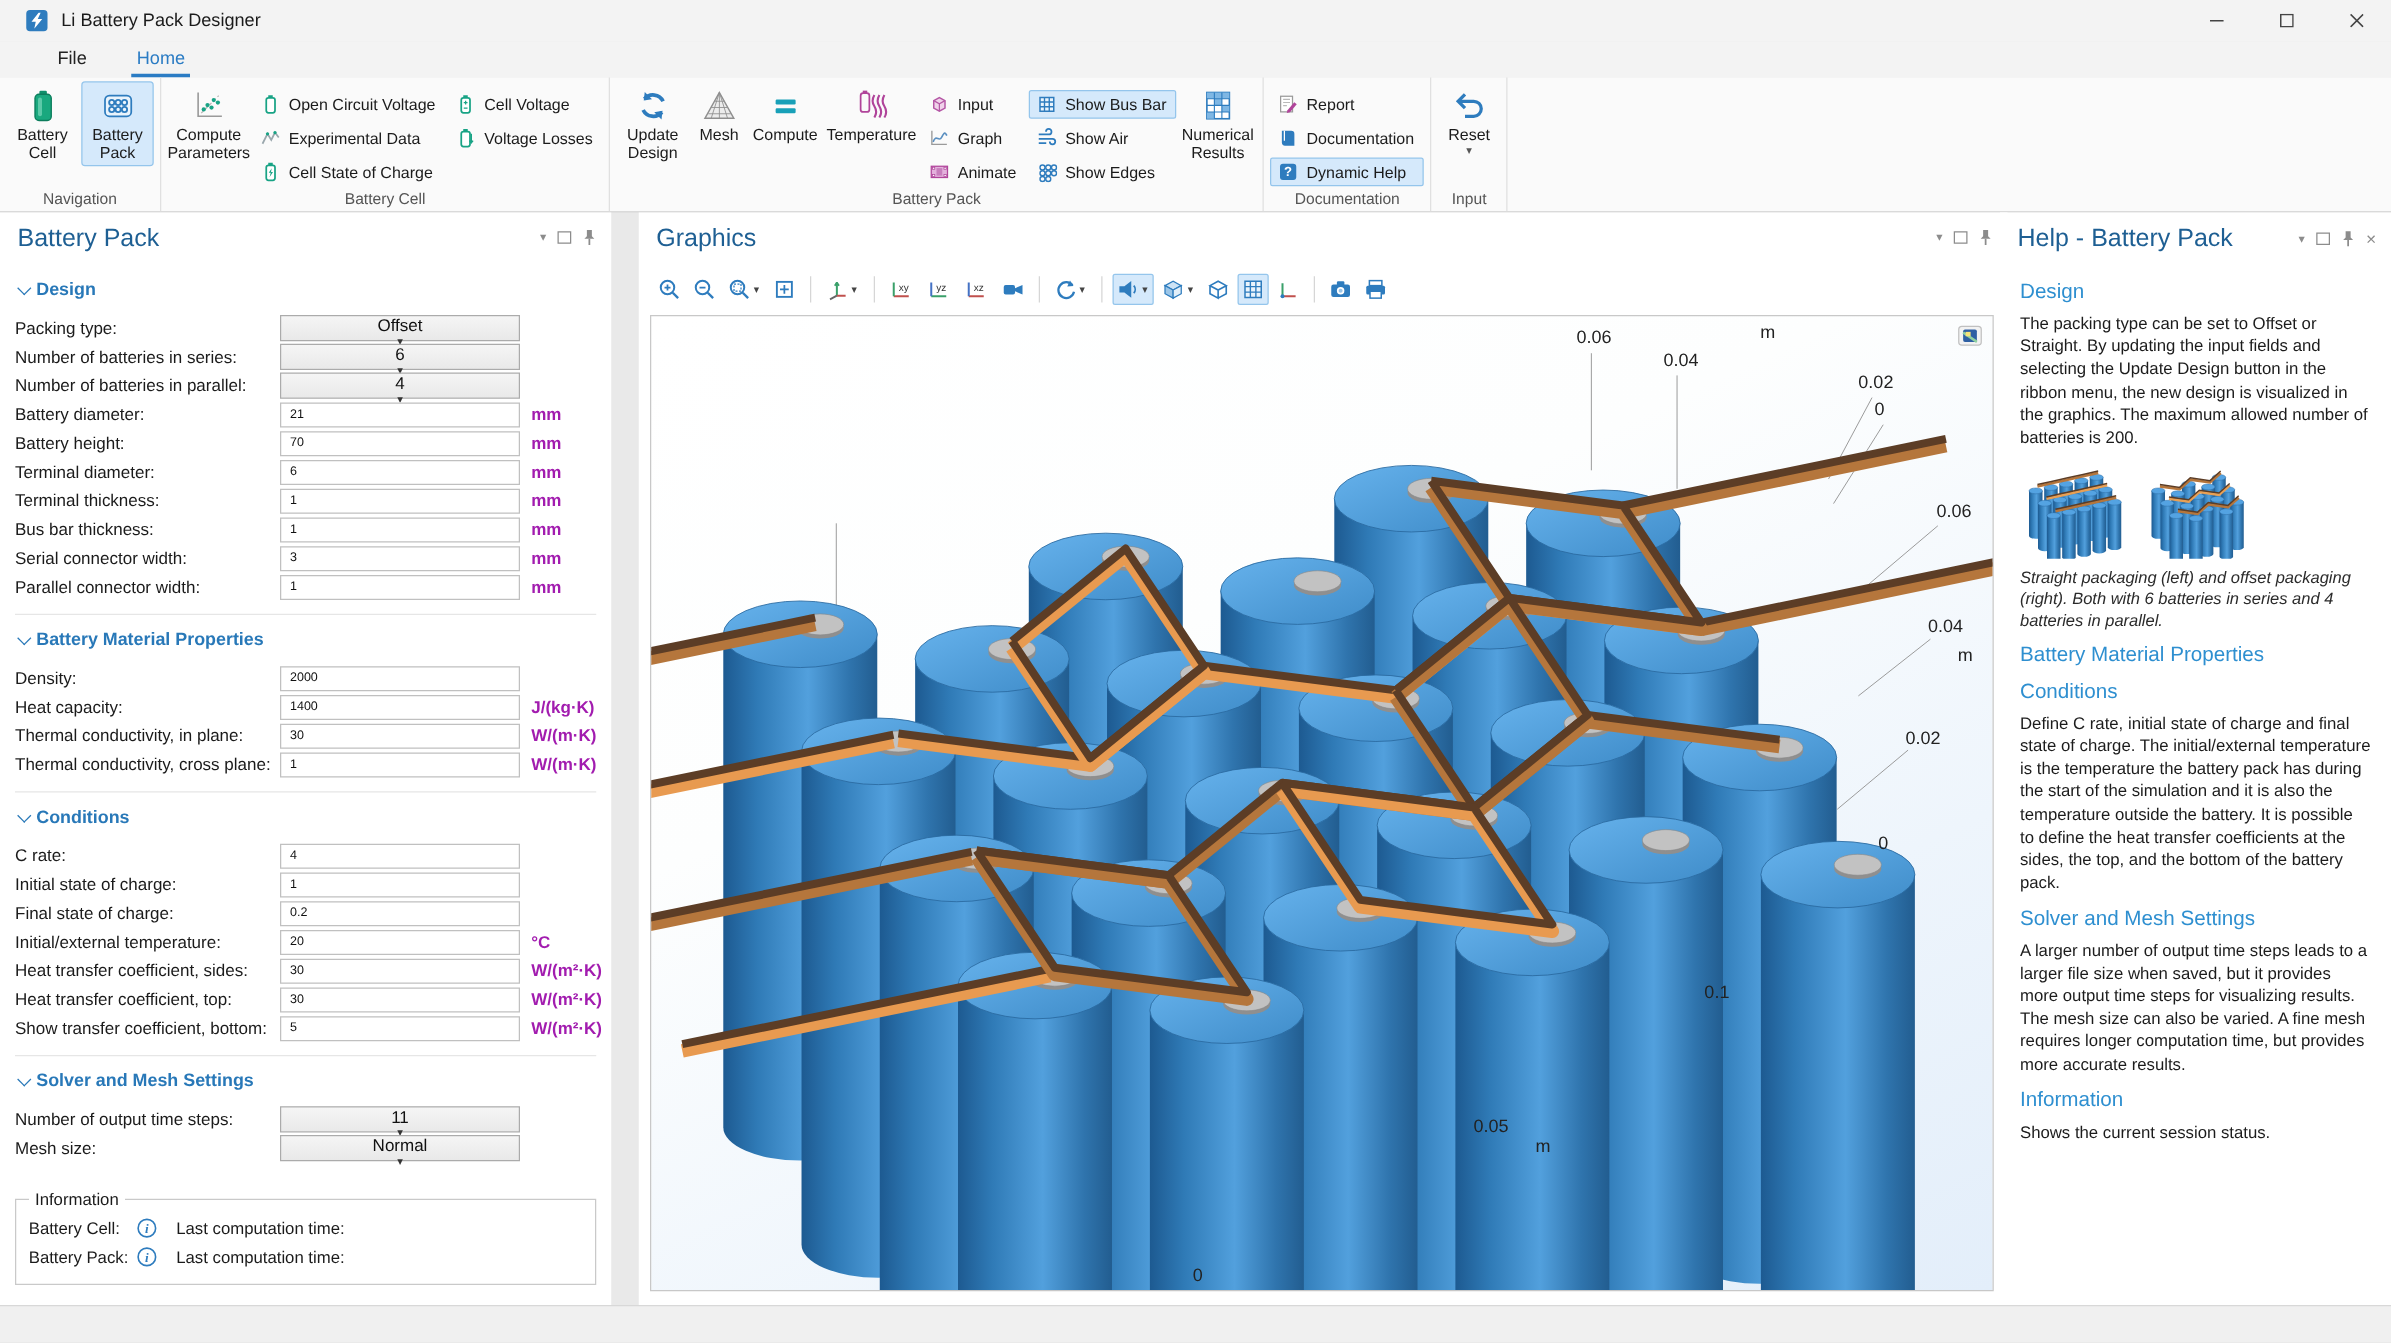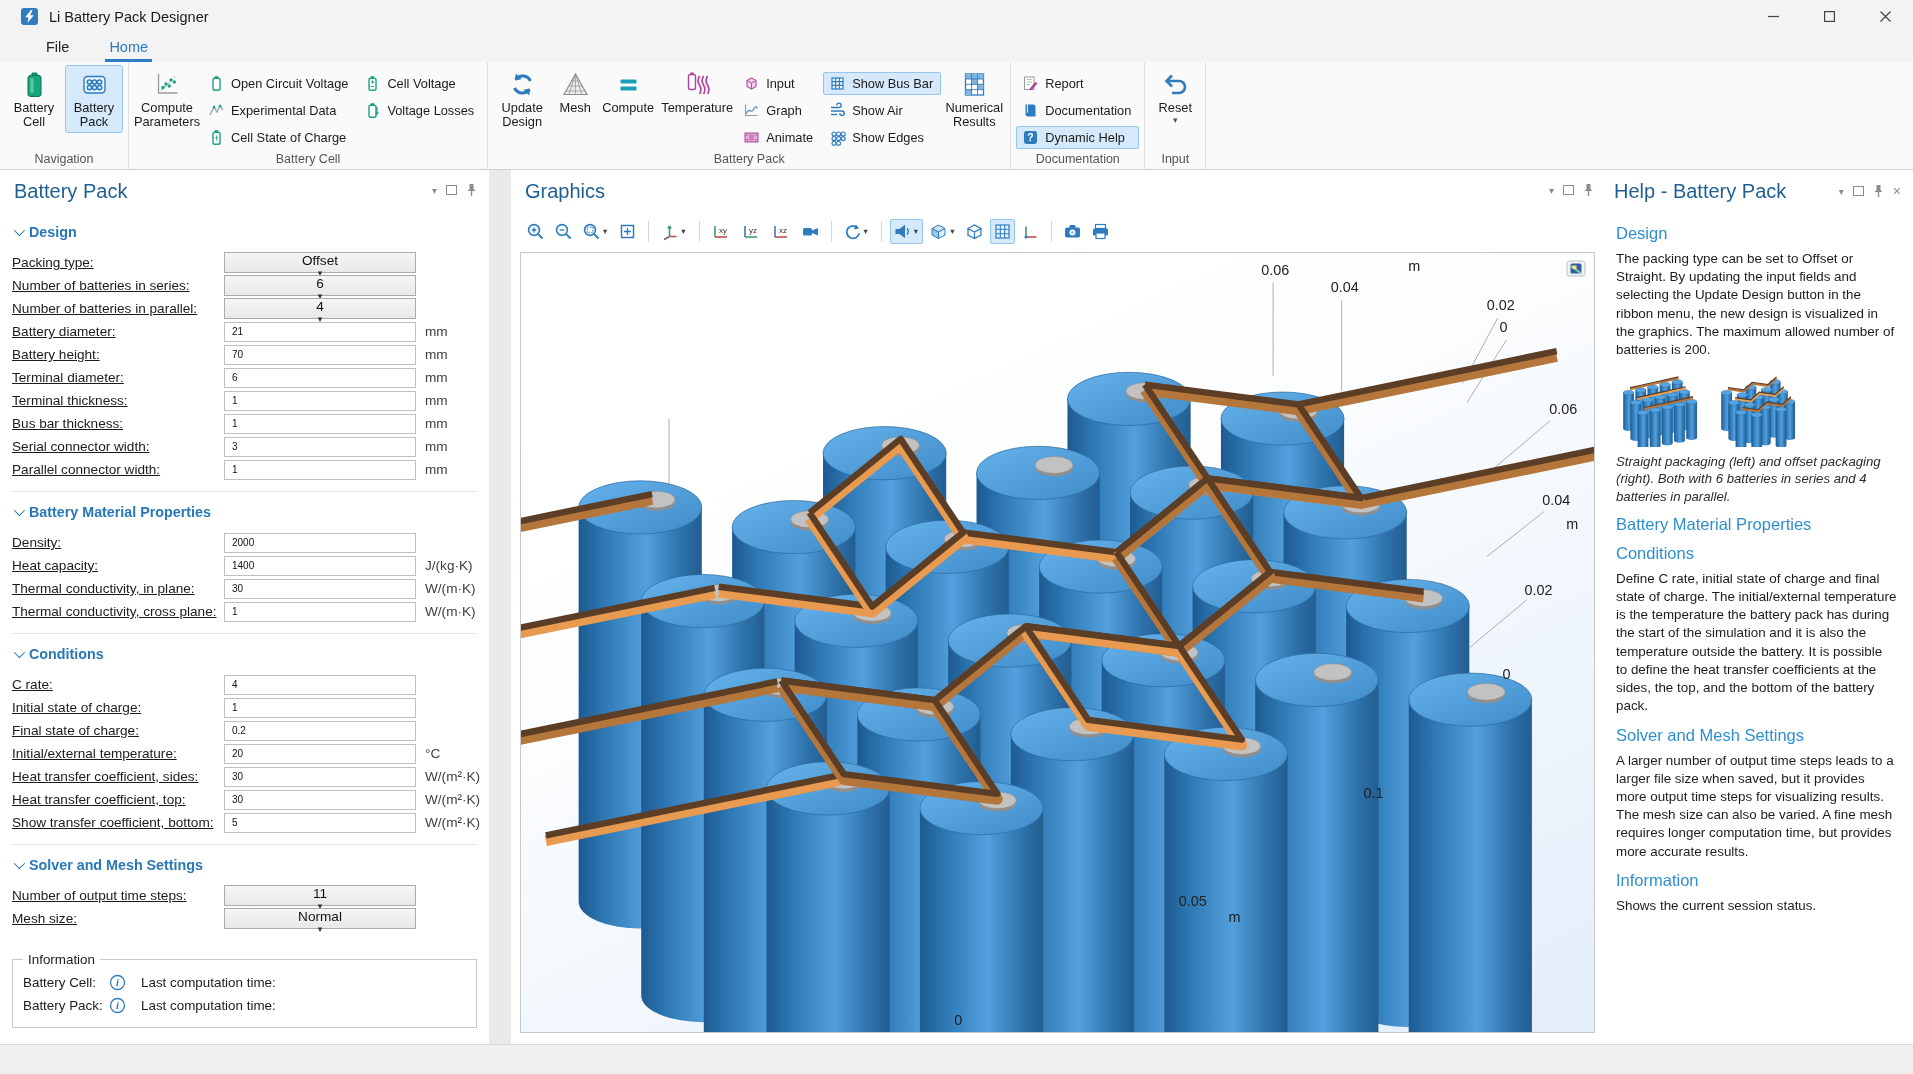--- a/index.html
+++ b/index.html
@@ -44,25 +44,25 @@
   .ph-icons .flo { width:11px; height:10px; border:1.4px solid #8c8c8c; display:inline-block; }
   .ph-icons .chev { font-size:10px; }
 
   
   .panel-content { padding:0 12px 0 12px; }
   .section { padding:4px 0 10px; border-bottom:1px solid #e6e6e6; }
   .section.last { border-bottom:none; }
   .sec-head { display:flex; align-items:center; gap:7px; color:#2878b8; font-weight:700; font-size:14.3px; margin:8px 0 11px 2px; }
   .chevron { width:8px; height:8px; border-right:1.6px solid #2878b8; border-bottom:1.6px solid #2878b8; transform:rotate(45deg) translateY(-2px); }
   .form-row { display:grid; grid-template-columns:212px 192px auto; align-items:center; height:23px; }
-  .form-row label { font-size:13.6px; color:#1b1b1b;text-decoration:underline; }
+  .form-row label { font-size:13.6px; color:#1b1b1b; }
   .text-field { height:20px; width:192px; border:1px solid #c0c0c0; background:#fff; font-family:"Liberation Sans",sans-serif; font-size:10px; padding:0 7px; color:#111; }
   .dropdown { height:21px; width:192px; background:linear-gradient(#f5f5f5,#e9e9e9); border:1px solid #ababab; display:flex; align-items:center; justify-content:space-between; padding:0 7px; font-size:13.6px; color:#111;flex-direction:column; }
   .dd-caret { font-size:9px; color:#333; }
-  .unit { font-size:13.6px; color:#404040; padding-left:9px; }
+  .unit { font-size:13.6px; color:#a21caf; padding-left:9px;font-weight:bold; }
   fieldset.info-box { margin-top:22px; border:1px solid #c9c9c9; padding:4px 10px 10px; }
   fieldset.info-box legend { font-size:13.4px; color:#1b1b1b; padding:0 5px; }
   .info-row { display:grid; grid-template-columns:86px 32px auto; align-items:center; height:23px; font-size:13.4px; color:#1b1b1b; }
 
   
   .g-toolbar { display:flex; align-items:center; gap:3px; padding:6px 0 0 12px; height:36px; }
   .tbtn { display:flex; align-items:center; padding:2px 2px; border:1px solid transparent; border-radius:2px; }
   .tbtn.active { background:#d5e9fb; border-color:#94c5ec; }
   .tsep { width:1px; height:21px; background:#d6d6d6; margin:0 5px; }
   .tcaret { font-size:8.5px; color:#444; padding:0 2px; }

